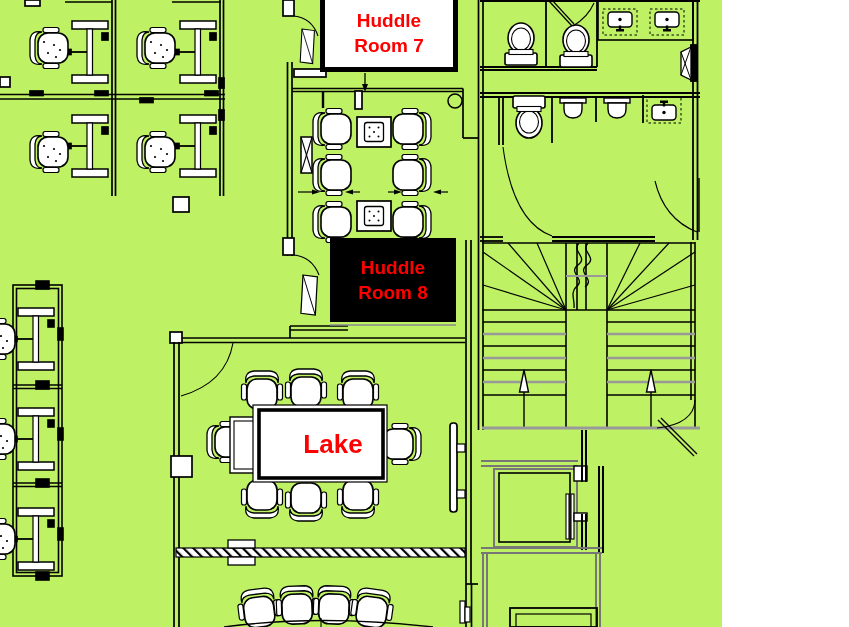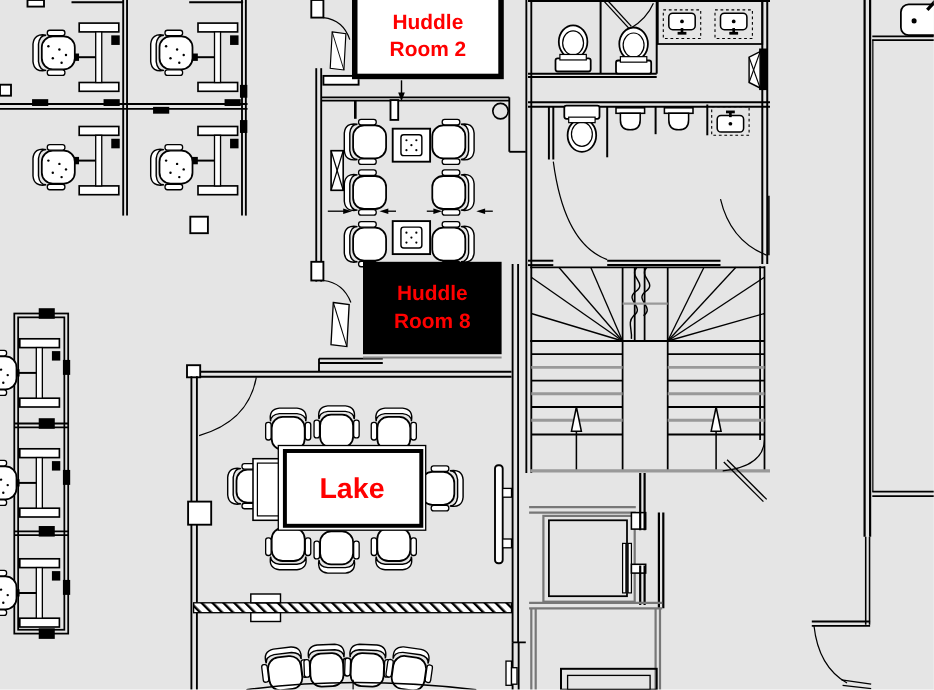--- a/index.html
+++ b/index.html
@@ -1,24 +1,24 @@
 <!DOCTYPE html>
 <html><head>
 <meta charset="utf-8">
 <style>
   html,body{margin:0;padding:0;background:#fff;}
-  #canvas{position:relative;width:849px;height:627px;background:#e5e5e5;overflow:hidden;
+  #canvas{position:relative;width:722px;height:627px;background:#bef264;overflow:hidden;
           font-family:"Liberation Sans",sans-serif;}
   #plan-svg{position:absolute;left:0;top:0;z-index:1;}
   .room-label{position:absolute;z-index:2;display:flex;flex-direction:column;align-items:center;
               justify-content:center;text-align:center;color:#ff0000;
               font:700 19px/25px "Liberation Sans",sans-serif;box-sizing:border-box;}
   #room-hr2{left:320px;top:-6px;width:138px;height:78px;border:5px solid #000;background:#fff;}
   #room-hr1{left:330px;top:238px;width:126px;height:84px;background:#000000;}
-  #room-lake{left:256px;top:409px;width:128px;height:69px;font-size:26px;line-height:26px;}
+  #room-lake{left:269px;top:409px;width:128px;height:69px;font-size:26px;line-height:26px;}
 </style>
 </head>
 <body>
 
 <div id="canvas">
 
 <svg id="plan-svg" width="849" height="627" viewBox="0 0 849 627">
 <defs>
   <pattern id="hatch" width="7" height="7" patternUnits="userSpaceOnUse" patternTransform="rotate(-45)">
     <rect width="7" height="7" fill="#fff"></rect>
@@ -376,21 +376,21 @@
         <line x1="738" y1="569" x2="791" y2="569" stroke-width="1.6"></line>
   <path d="M 740 569 Q 744 606 770 621" stroke-width="1.1"></path>
   <line x1="765" y1="618" x2="792" y2="622" stroke-width="1.2"></line>
   <line x1="766" y1="623" x2="792" y2="626" stroke-width="1.2"></line>
 </g>
 
 </svg>
 
 <div class="room-label" id="room-hr2">
   <span>Huddle</span>
-  <span>Room 2</span>
+  <span>Room 7</span>
 </div>
 
 <div class="room-label" id="room-hr1">
   <span>Huddle</span>
   <span>Room 8</span>
 </div>
 
 <div class="room-label" id="room-lake">
   <span>Lake</span>
 </div>

